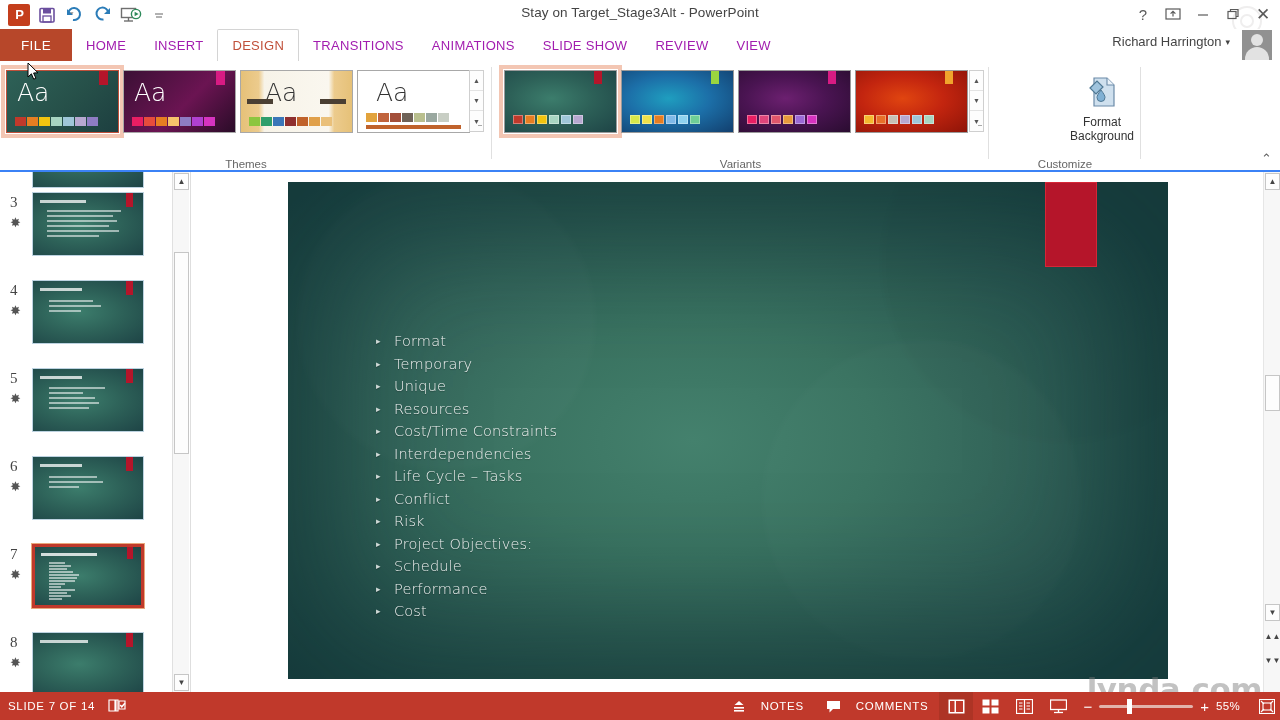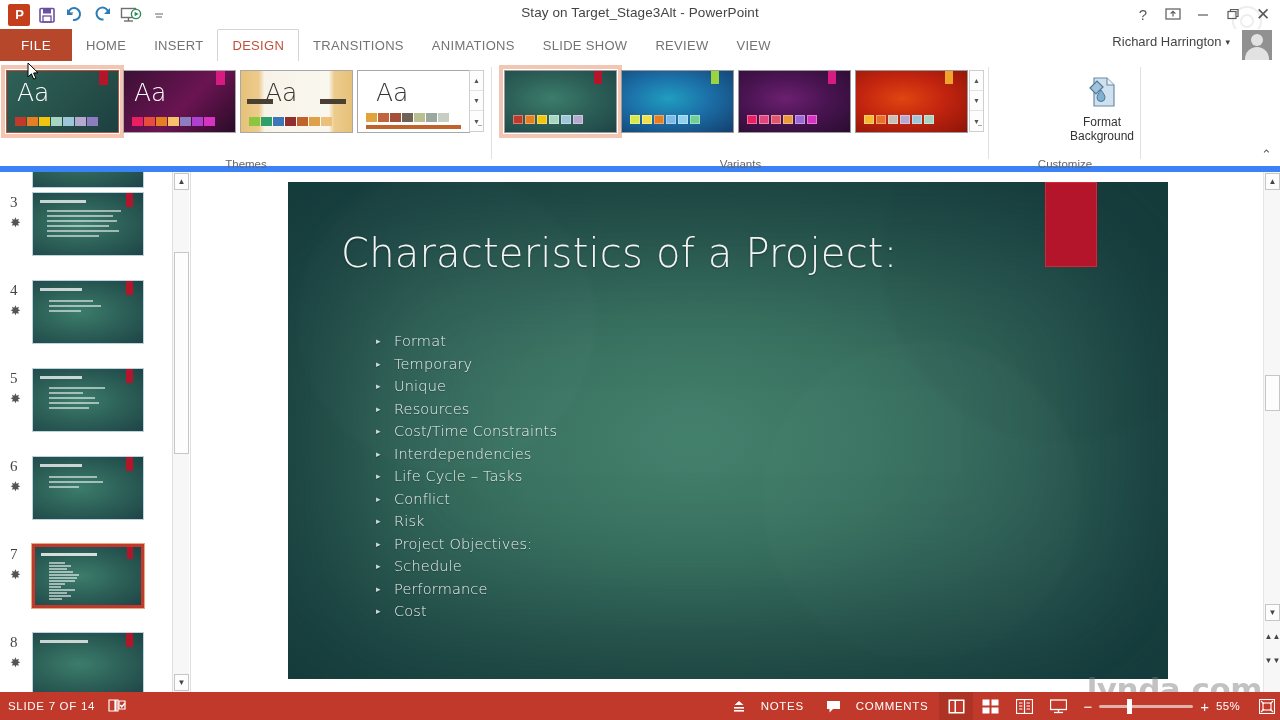--- a/index.html
+++ b/index.html
@@ -49,21 +49,21 @@
   }
   .tab-file {
     position: absolute; left: 0; top: 0; width: 72px; height: 32px;
     background: #b7472a; color: #fff; font-size: 13.5px;
     display: flex; align-items: center; justify-content: center;
     letter-spacing: 0.4px;
   }
   .tabs { position: absolute; left: 72px; top: 0; height: 32px; display: flex; align-items: stretch; }
   .tab {
     padding: 0 14px; height: 32px; display: flex; align-items: center;
-    font-size: 13px; color: #737373; letter-spacing: 0.3px; white-space: nowrap;
+    font-size: 13px; color: #a21caf; letter-spacing: 0.3px; white-space: nowrap;
   }
   .tab.active {
     background: #ffffff; color: #c0503a;
     border-left: 1px solid #d4d4d4; border-right: 1px solid #d4d4d4; border-top: 1px solid #d4d4d4;
     border-radius: 2px 2px 0 0;
   }
   .useracct {
     position: absolute; right: 50px; top: 5px; font-size: 13px; color: #444;
     display: flex; align-items: center; gap: 4px;
   }
@@ -76,21 +76,21 @@
     border-radius: 50%; background: #e2e2e2;
   }
   .avatar::after {
     content: ""; position: absolute; left: 3px; top: 17px; width: 24px; height: 16px;
     border-radius: 12px 12px 0 0; background: #e2e2e2;
   }
 
   
   .ribbon {
     position: absolute; left: 0; top: 61px; width: 1280px; height: 111px;
-    background: #ffffff; border-bottom: 6px solid #3b82f6; padding-left: 40px;
+    background: #ffffff; border-bottom: 2px solid #3b82f6; padding-left: 40px;
   }
   .rgroup { position: absolute; top: 0; height: 111px; }
   .rgroup-label {
     position: absolute; bottom: 2px; width: 100%; text-align: center;
     font-size: 11.5px; color: #666;
   }
   .rgroup-sep {
     position: absolute; top: 6px; width: 1px; height: 92px; background: #e0e0e0;
   }
 
@@ -626,21 +626,20 @@
     <div class="sb-thumb" style="top:80px;height:202px;"></div>
     <div class="sb-btn" style="bottom:1px;">▼</div>
   </div>
   <div class="pane-divider"></div>
 
   <div class="canvas">
     <div class="slide">
       <div class="slide-noise"></div>
       <div class="slide-vig"></div>
       <div class="slide-red"></div>
-      <div class="slide-title">Characteristics of a Project:</div>
       <div class="bullets">
         <div class="bullet">
             <span class="tri">▸</span>
             <span>Format</span>
           </div>
         <div class="bullet">
             <span class="tri">▸</span>
             <span>Temporary</span>
           </div>
         <div class="bullet">

